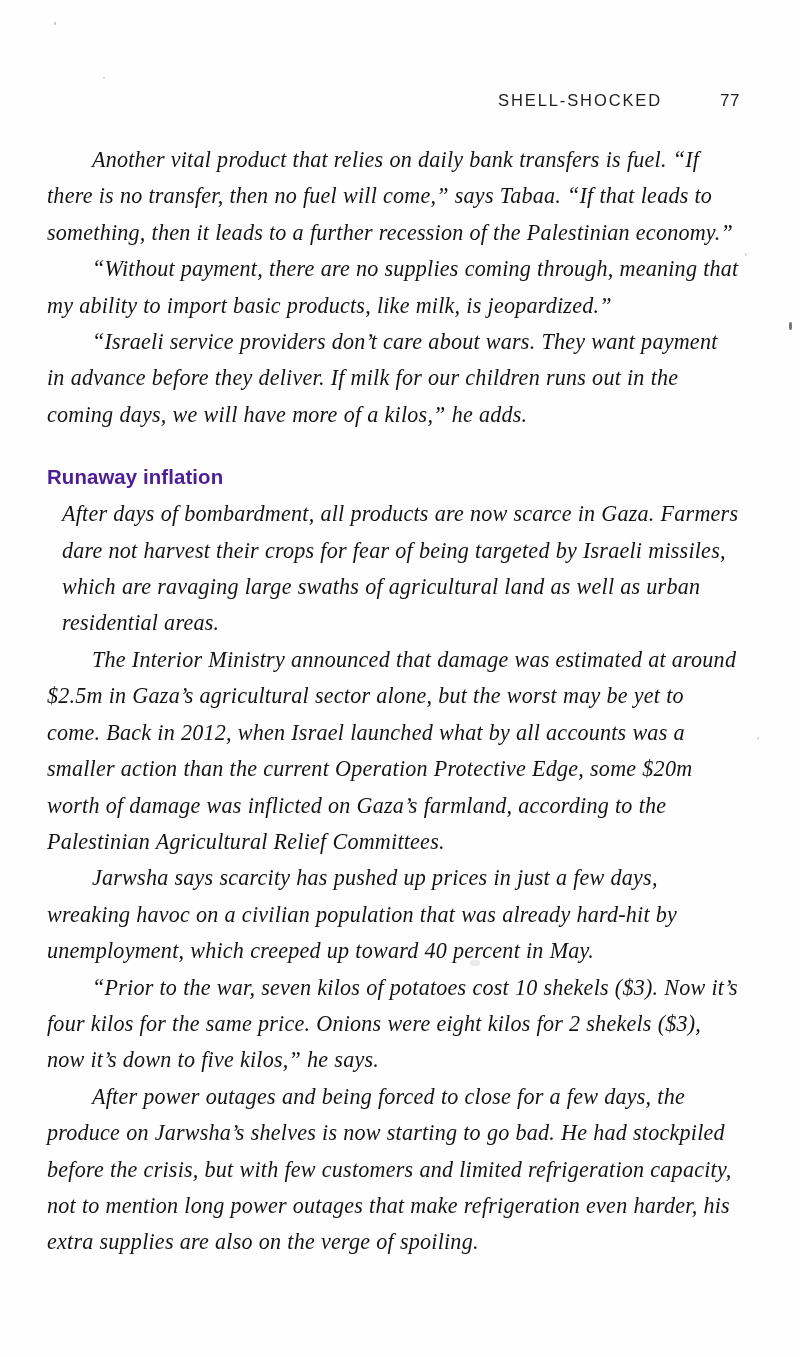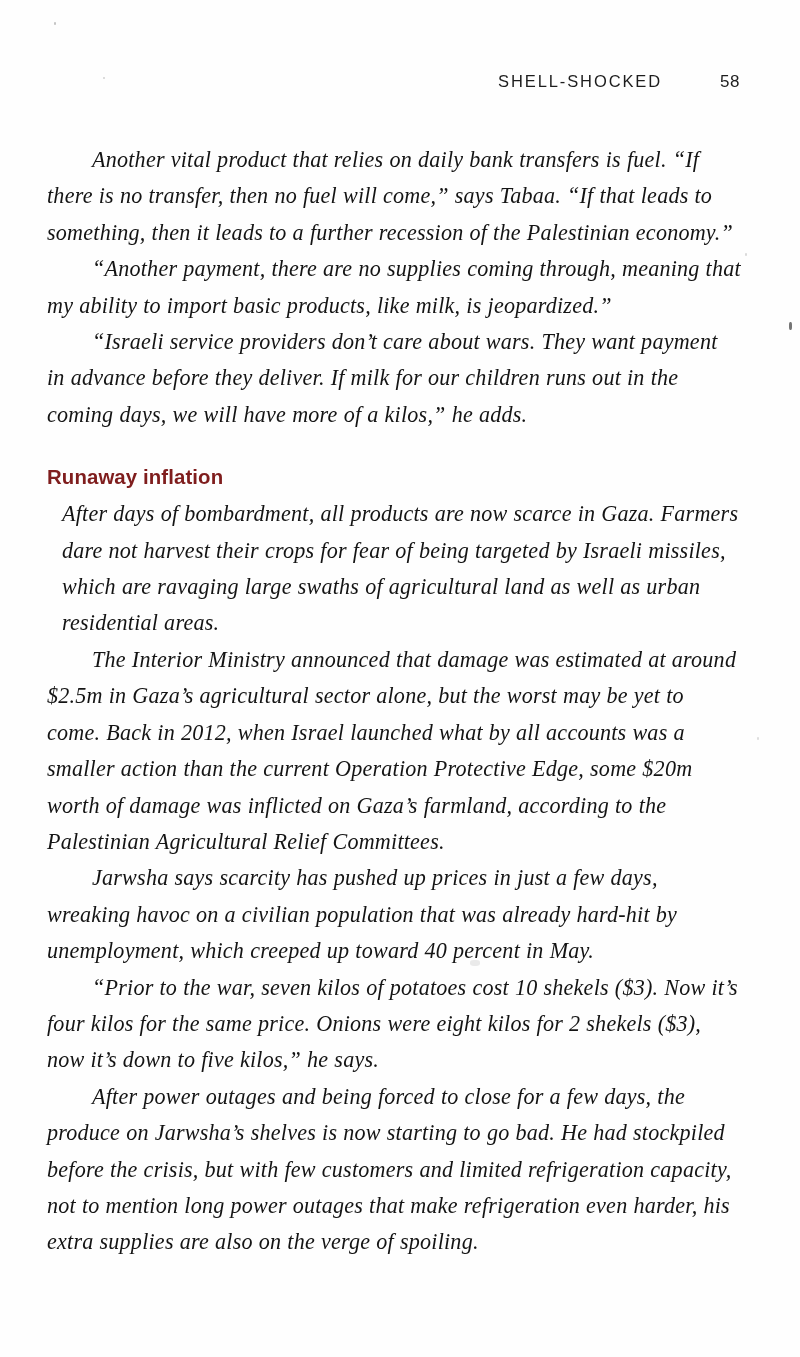--- a/index.html
+++ b/index.html
@@ -34,20 +34,21 @@
     justify-content: flex-end;
     align-items: baseline;
     font-family: "Liberation Sans", sans-serif;
     font-size: 16.5px;
     letter-spacing: 1.9px;
     color: #1d1d1d;
   }
   .running-head .title {
     margin-right: 58px;
     white-space: nowrap;
+    margin-top: 19px;
   }
   .running-head .folio {
     font-size: 17px;
     letter-spacing: 0.5px;
   }
 
   
   .body-col {
     position: absolute;
     top: 142px;
@@ -71,21 +72,21 @@
     margin-left: 15px;
   }
 
   .section-head {
     margin: 0;
     font-family: "Liberation Sans", sans-serif;
     font-weight: bold;
     font-size: 20.4px;
     line-height: 28px;
     letter-spacing: 0.005em;
-    color: #7f1d1d;
+    color: #4c1d95;
     padding-top: 30px;
     padding-bottom: 5px;
   }
 
   
   .watermark {
     position: absolute;
     top: 639px;
     left: 0;
     width: 800px;
@@ -151,29 +152,29 @@
     opacity: 0.12;
   }
 </style>
 </head>
 <body>
 
 <div class="page">
 
   <div class="running-head">
     <span class="title">SHELL-SHOCKED</span>
-    <span class="folio">58</span>
+    <span class="folio">77</span>
   </div>
 
   <div class="body-col">
 
     <p class="para">Another vital product that relies on daily bank transfers is fuel. “If there is no transfer, then no fuel will come,” says Tabaa. “If that leads to something, then it leads to a further recession of the Palestinian economy.”</p>
 
 
-    <p class="para">“Another payment, there are no supplies coming through, meaning that my ability to import basic products, like milk, is jeopardized.”</p>
+    <p class="para">“Without payment, there are no supplies coming through, meaning that my ability to import basic products, like milk, is jeopardized.”</p>
 
     <p class="para">“Israeli service providers don’t care about wars. They want payment in advance before they deliver. If milk for our children runs out in the coming days, we will have more of a kilos,” he adds.</p>
 
     <h2 class="section-head">Runaway inflation</h2>
 
     <p class="para no-indent">After days of bombardment, all products are now scarce in Gaza. Farmers dare not harvest their crops for fear of being targeted by Israeli missiles, which are ravaging large swaths of agricultural land as well as urban residential areas.</p>
 
     <p class="para">The Interior Ministry announced that damage was estimated at around $2.5m in Gaza’s agricultural sector alone, but the worst may be yet to come. Back in 2012, when Israel launched what by all accounts was a smaller action than the current Operation Protective Edge, some $20m worth of damage was inflicted on Gaza’s farmland, according to the Palestinian Agricultural Relief Committees.</p>
 
     <p class="para">Jarwsha says scarcity has pushed up prices in just a few days, wreaking havoc on a civilian population that was already hard-hit by unemployment, which creeped up toward 40 percent in May.</p>

